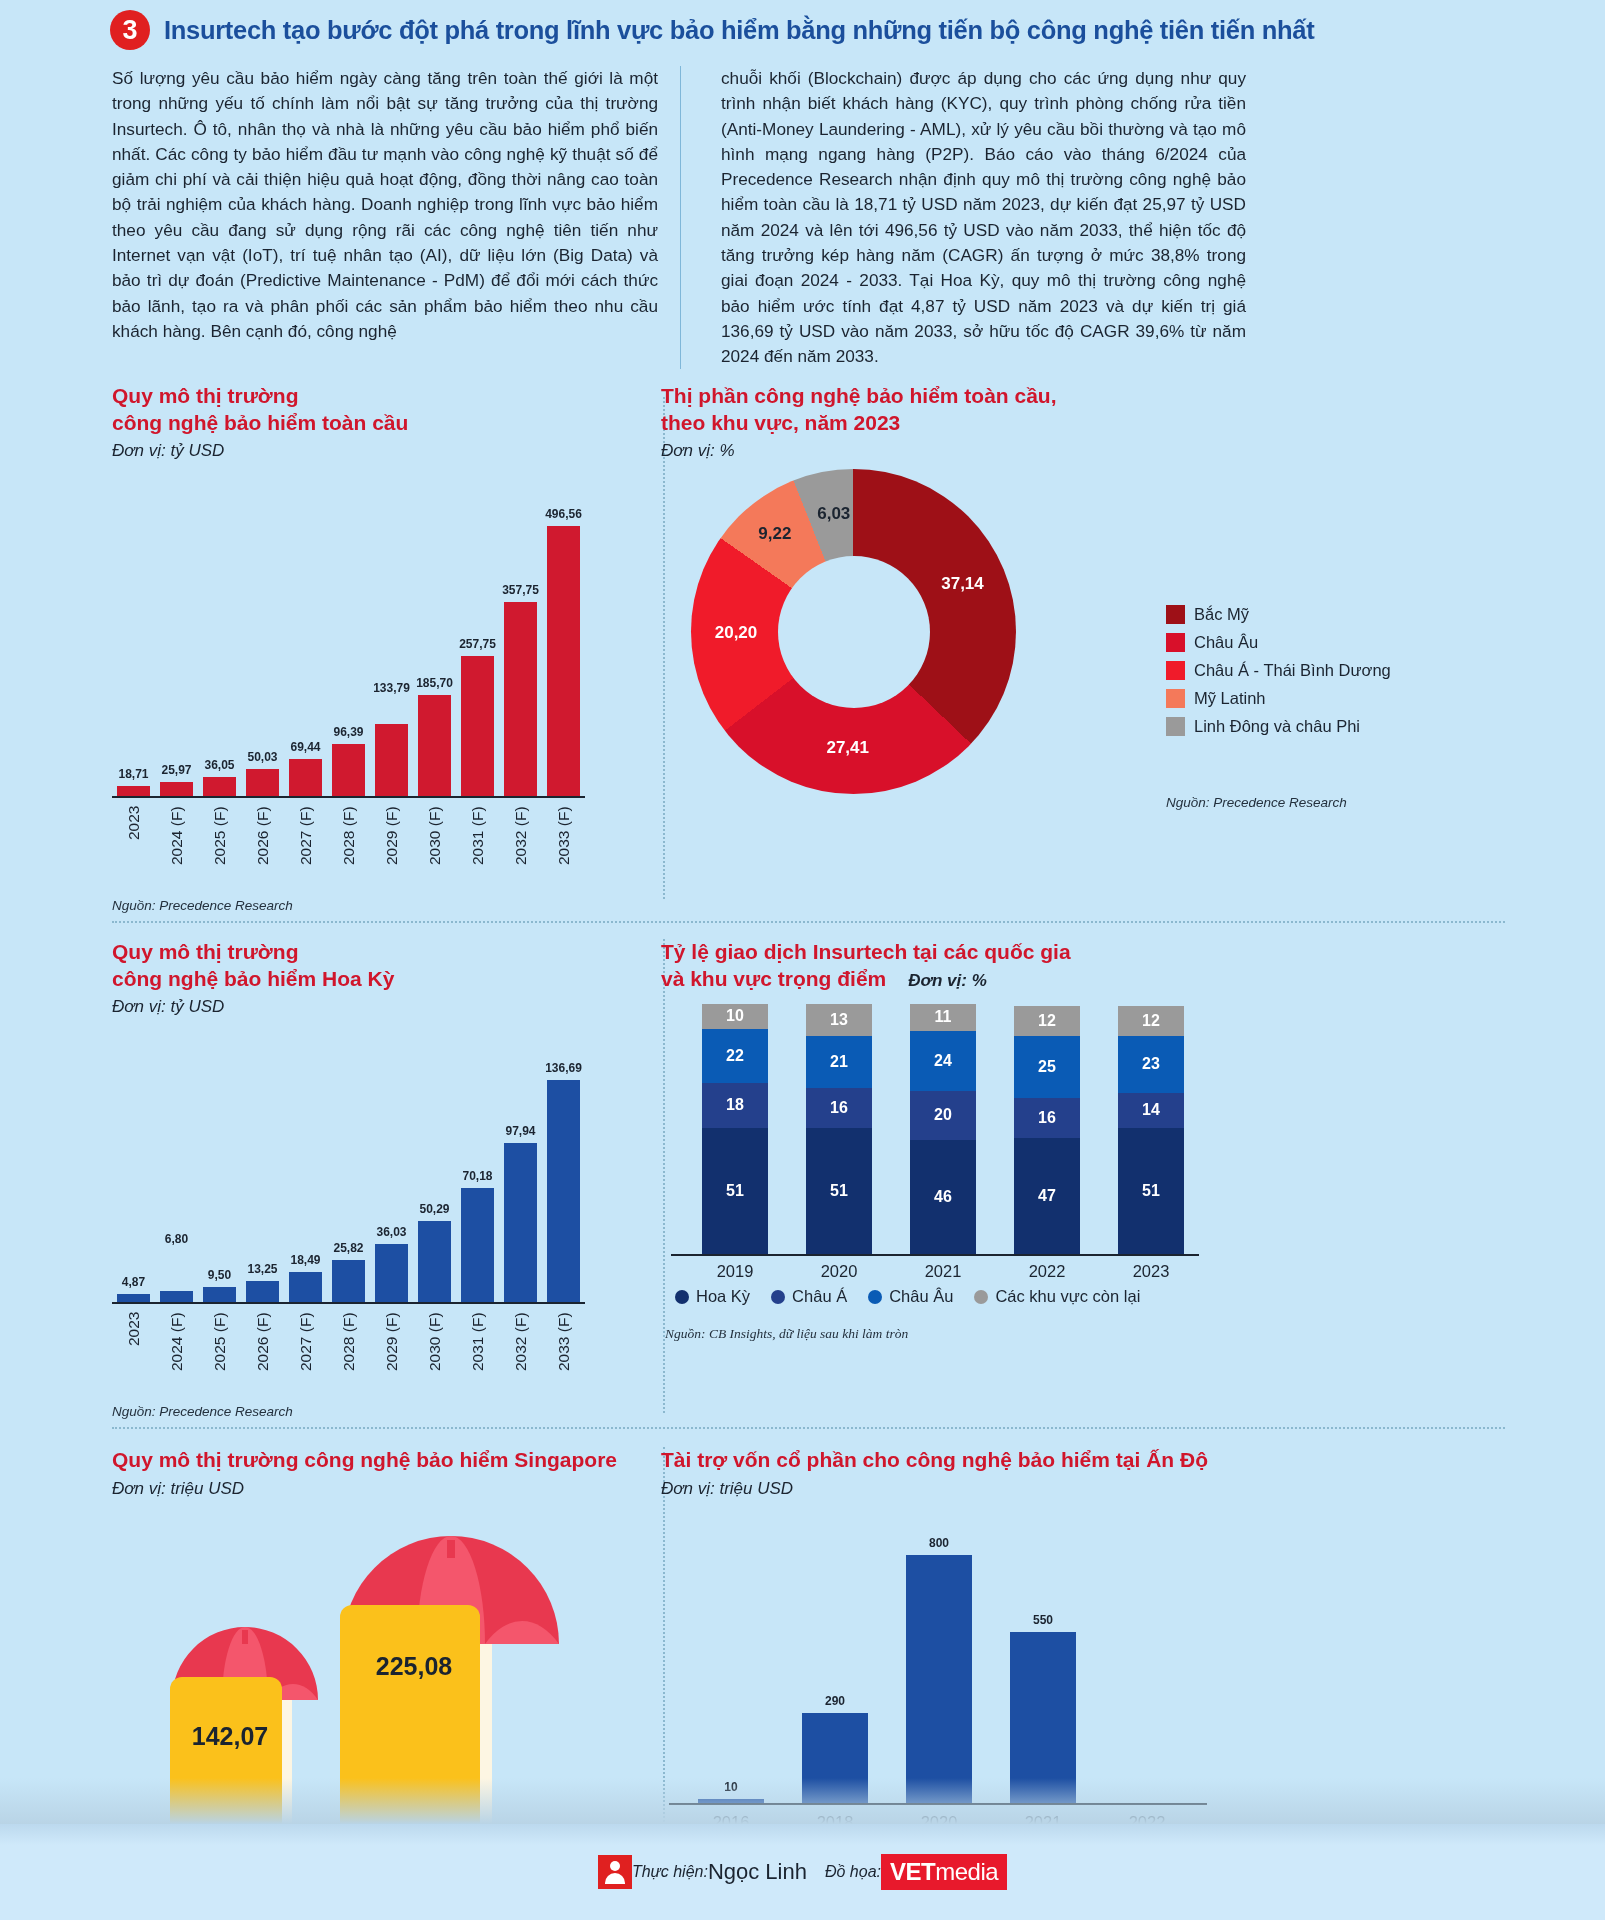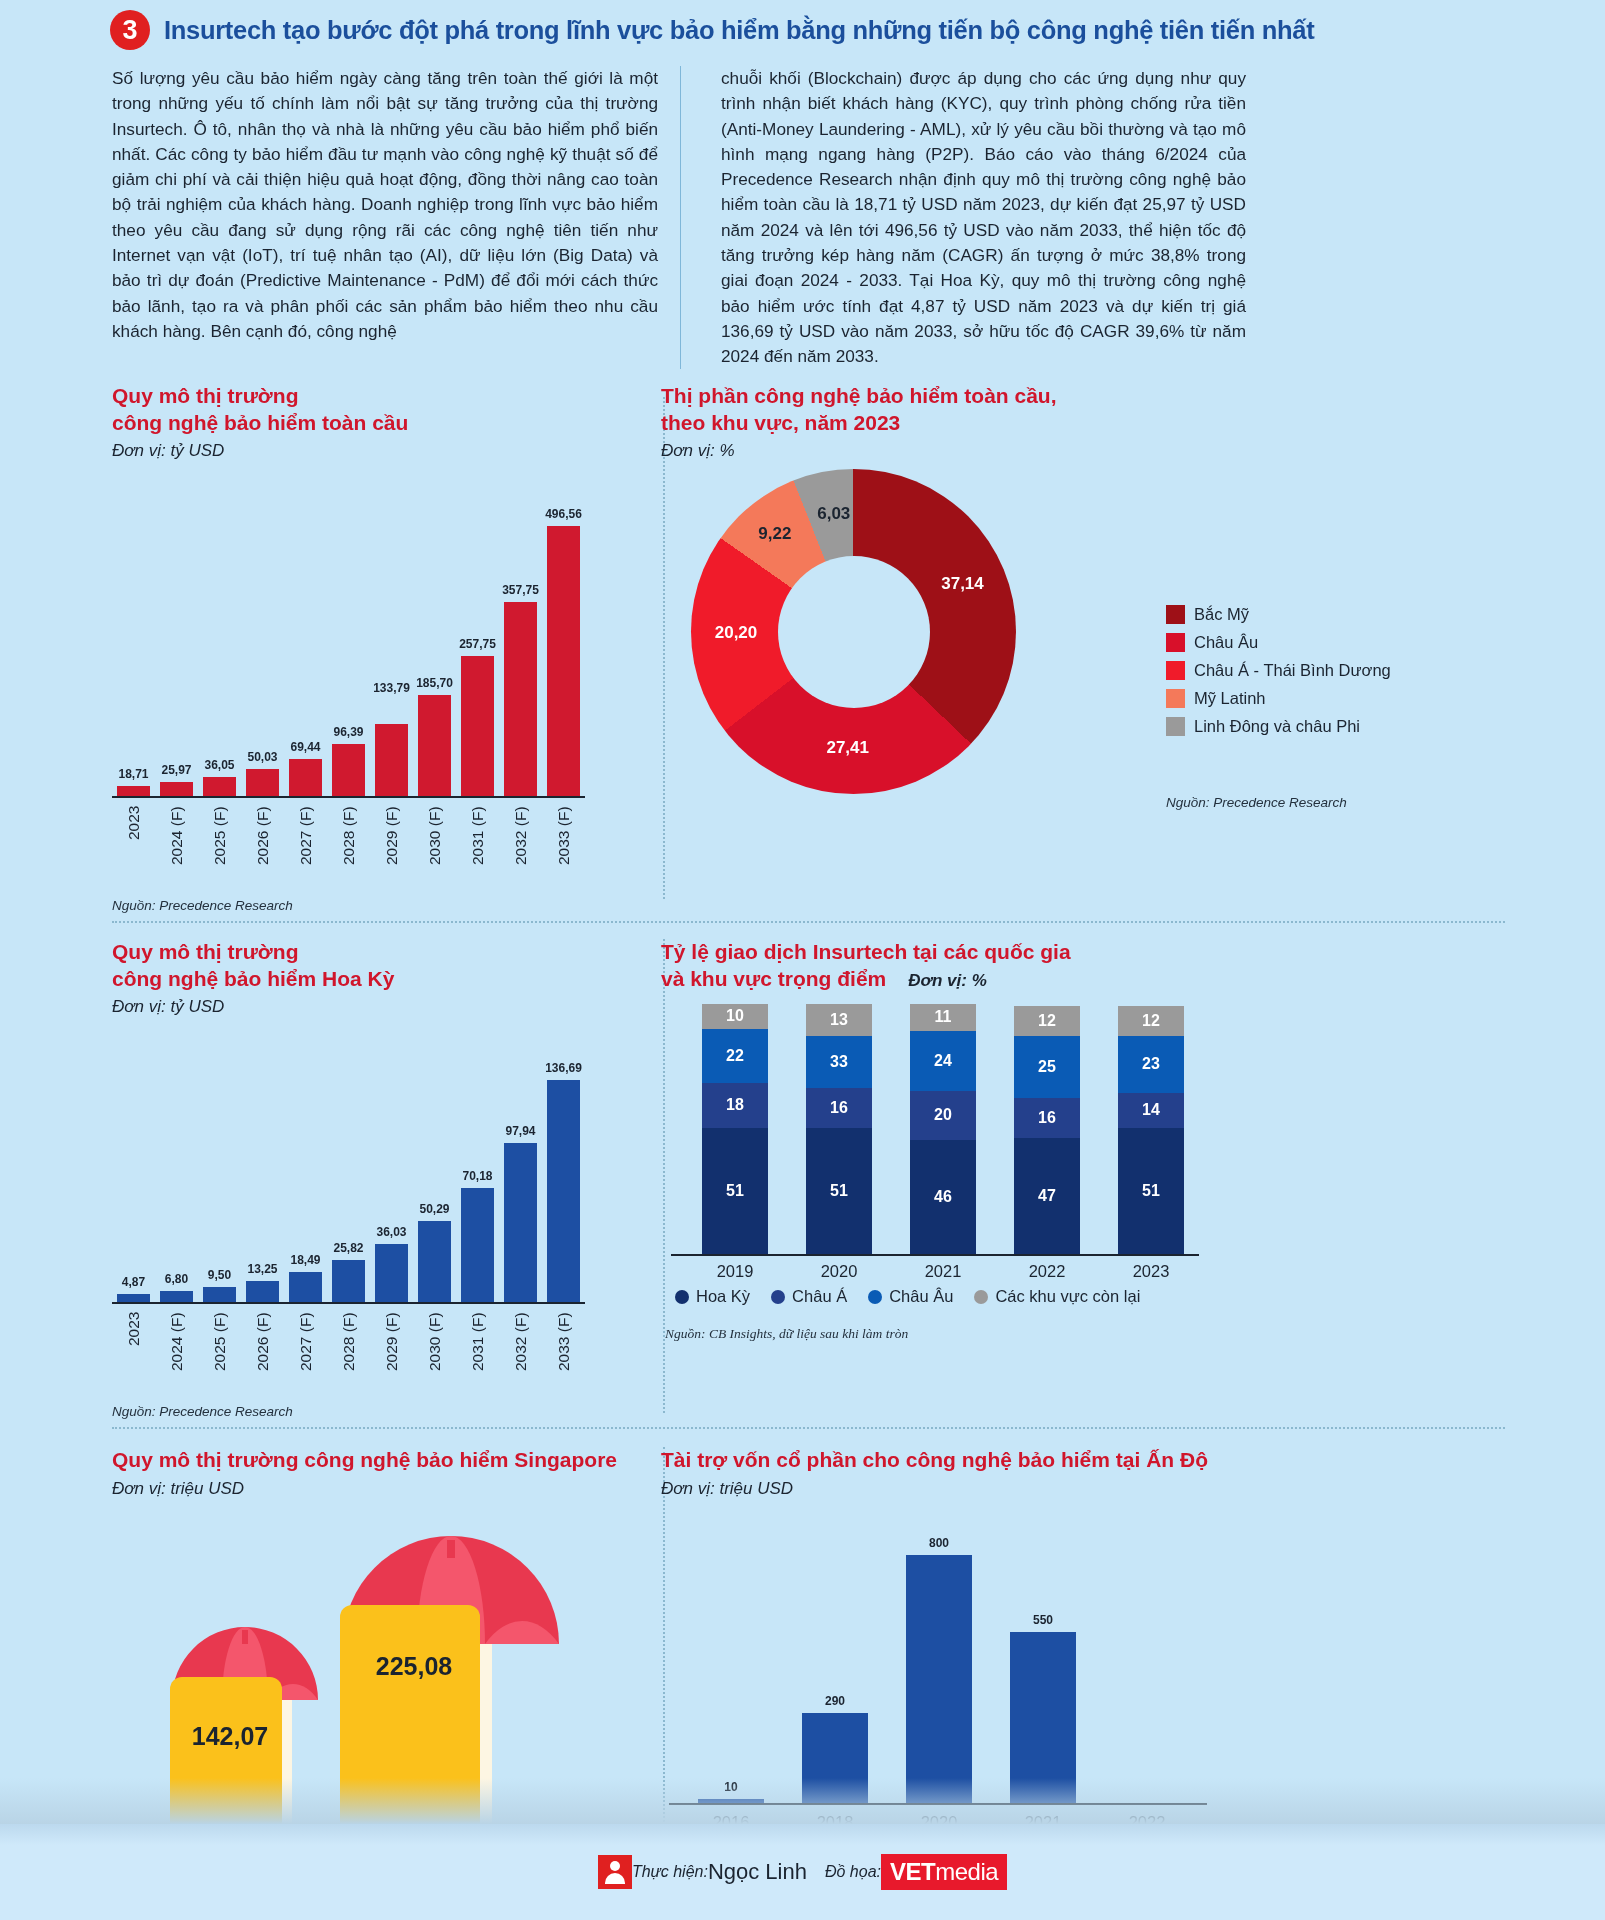--- a/index.html
+++ b/index.html
@@ -281,21 +281,21 @@
           <div>Quy mô thị trường</div>
           <div>công nghệ bảo hiểm Hoa Kỳ</div>
         </div>
         <div class="ch-unit">Đơn vị: tỷ USD</div>
         <div class="barchart" style="margin-top:10px;">
           <div class="bars" id="c3-bars" style="height:275px;">
               <div class="barcol" style="width: 43px;">
                 <div class="bar-val">4,87</div>
                 <div class="bar" style="height: 7.90943px; width: 33px; background: rgb(29, 79, 163);"></div>
               </div>
-              <div class="barcol" style="width: 43px;">
+              <div class="barcol" style="width: 43px; gap: 40px;">
                 <div class="bar-val">6,80</div>
                 <div class="bar" style="height: 11.044px; width: 33px; background: rgb(29, 79, 163);"></div>
               </div>
               <div class="barcol" style="width: 43px;">
                 <div class="bar-val">9,50</div>
                 <div class="bar" style="height: 15.4291px; width: 33px; background: rgb(29, 79, 163);"></div>
               </div>
               <div class="barcol" style="width: 43px;">
                 <div class="bar-val">13,25</div>
                 <div class="bar" style="height: 21.5195px; width: 33px; background: rgb(29, 79, 163);"></div>
@@ -382,21 +382,21 @@
         <div style="margin-top:14px; position:relative;">
           <div class="stacked" id="c4-bars" style="height:248px; padding-left:22px;">
               <div class="stack-col" style="width: 104px;">
                 <div class="seg" style="height: 24.8px; background: rgb(154, 154, 154);">10</div>
                 <div class="seg" style="height: 54.56px; background: rgb(10, 91, 181);">22</div>
                 <div class="seg" style="height: 44.64px; background: rgb(36, 64, 140);">18</div>
                 <div class="seg" style="height: 126.48px; background: rgb(18, 48, 110);">51</div>
               </div>
               <div class="stack-col" style="width: 104px;">
                 <div class="seg" style="height: 32.24px; background: rgb(154, 154, 154);">13</div>
-                <div class="seg" style="height: 52.08px; background: rgb(10, 91, 181);">33</div>
+                <div class="seg" style="height: 52.08px; background: rgb(10, 91, 181);">21</div>
                 <div class="seg" style="height: 39.68px; background: rgb(36, 64, 140);">16</div>
                 <div class="seg" style="height: 126.48px; background: rgb(18, 48, 110);">51</div>
               </div>
               <div class="stack-col" style="width: 104px;">
                 <div class="seg" style="height: 27.28px; background: rgb(154, 154, 154);">11</div>
                 <div class="seg" style="height: 59.52px; background: rgb(10, 91, 181);">24</div>
                 <div class="seg" style="height: 49.6px; background: rgb(36, 64, 140);">20</div>
                 <div class="seg" style="height: 114.08px; background: rgb(18, 48, 110);">46</div>
               </div>
               <div class="stack-col" style="width: 104px;">

